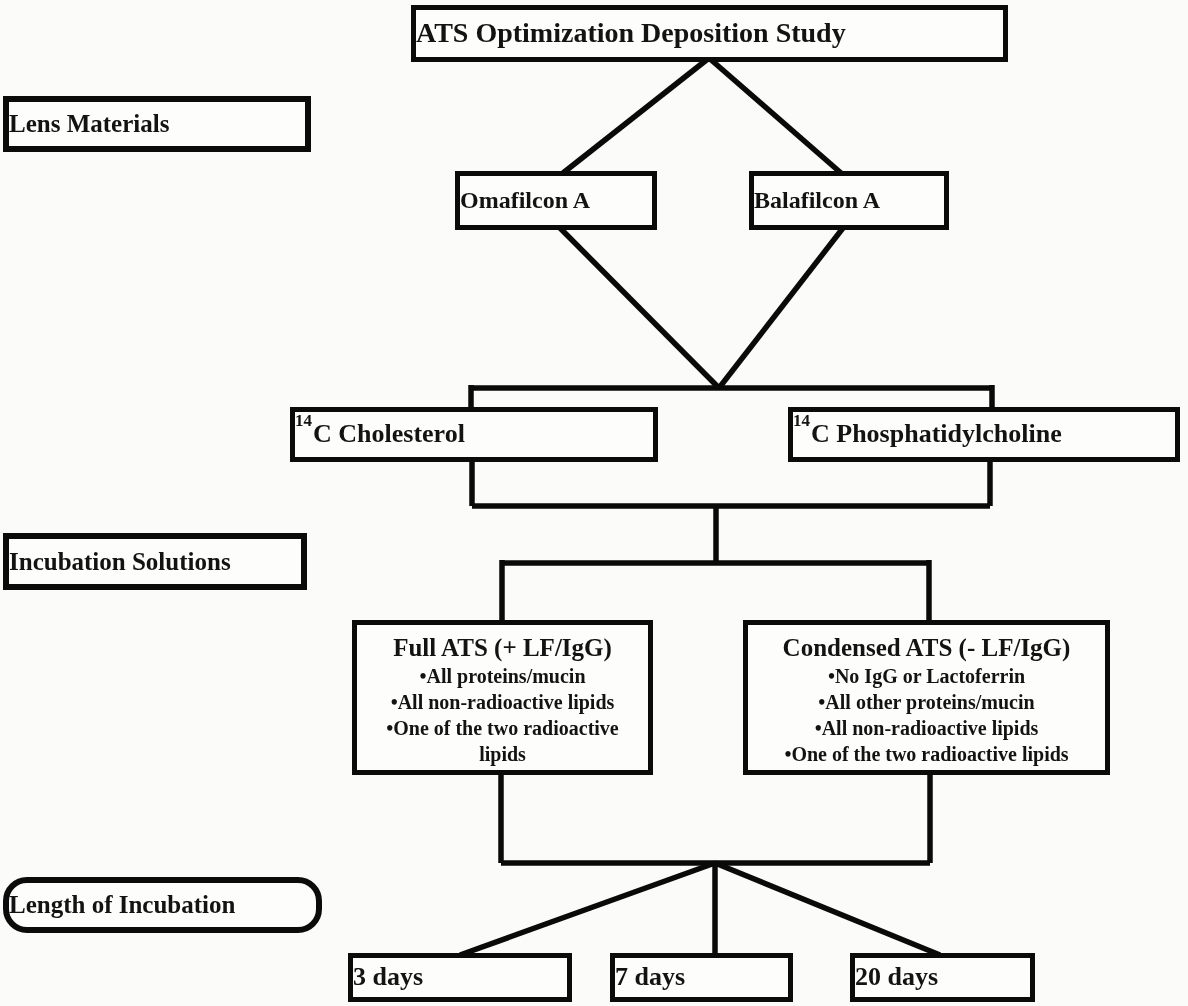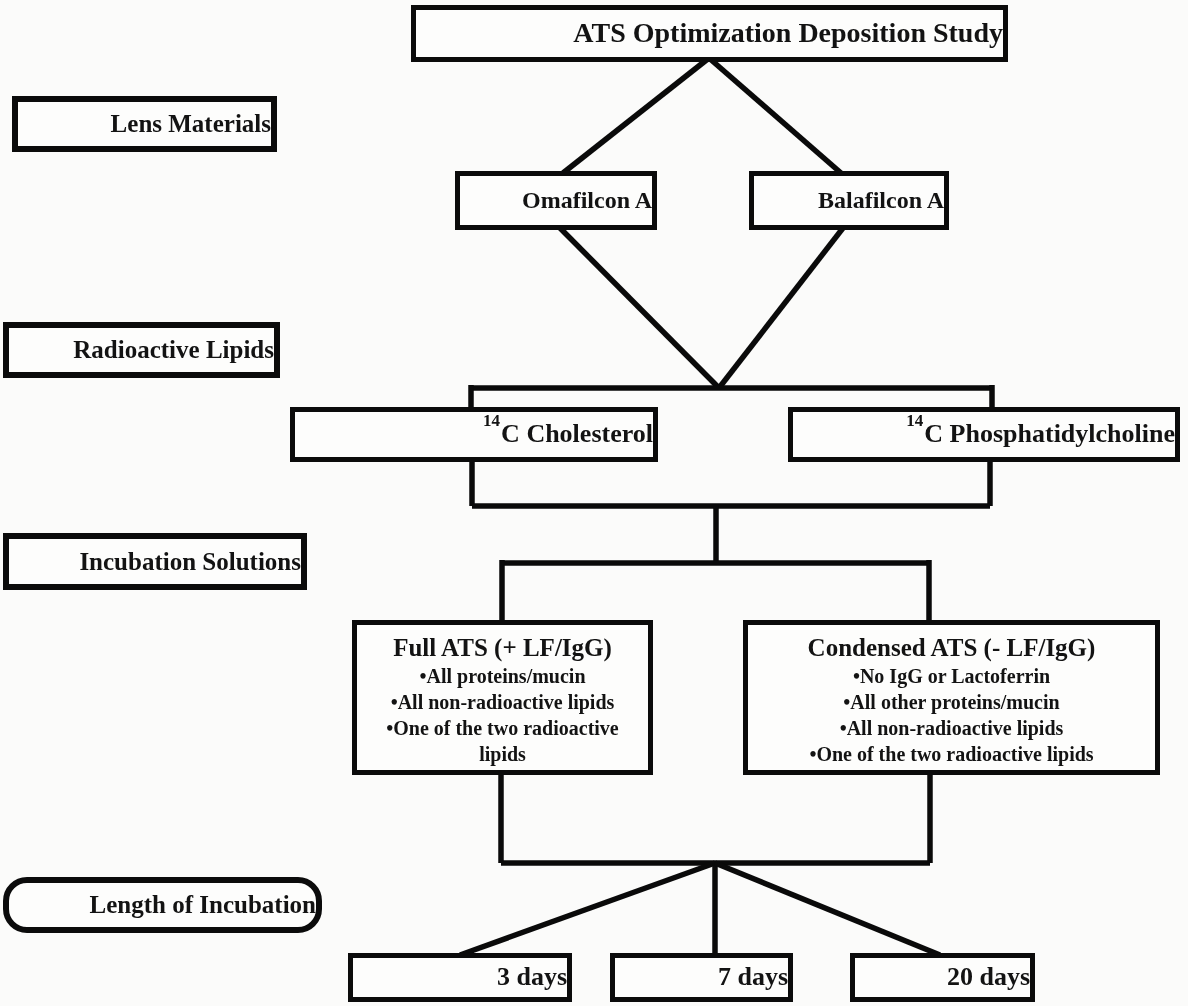--- a/index.html
+++ b/index.html
@@ -24,48 +24,48 @@
     width: 1188px;
     height: 1006px;
   }
   .box {
     position: absolute;
     box-sizing: border-box;
     background: #fdfdfc;
     border: 5px solid #0b0b0b;
     display: flex;
     align-items: center;
-    justify-content: flex-end;
+    justify-content: flex-start;
     text-align: center;
     line-height: 1.1;
   }
   .title-box      { left: 411px; top: 5px;   width: 597px; height: 57px; font-size: 28px; }
   .row-label      { border-width: 6px; font-size: 25px; }
-  .label-lens     { left: 12px; top: 96px;  width: 265px; height: 56px; }
+  .label-lens     { left: 3px; top: 96px;  width: 308px; height: 56px; }
   .label-lipids   { left: 3px; top: 322px; width: 277px; height: 56px; }
   .label-solutions{ left: 3px; top: 533px; width: 304px; height: 57px; }
   .label-length   { left: 3px; top: 877px; width: 319px; height: 56px; border-radius: 24px; }
   .lens-left      { left: 455px; top: 171px; width: 202px; height: 59px; font-size: 24px; }
   .lens-right     { left: 749px; top: 171px; width: 200px; height: 59px; font-size: 24px; }
   .lipid-left     { left: 290px; top: 407px; width: 368px; height: 55px; font-size: 26px; }
   .lipid-right    { left: 788px; top: 407px; width: 392px; height: 55px; font-size: 26px; }
   .lipid-left sup, .lipid-right sup {
     font-size: 17px;
     line-height: 0;
     position: relative;
     top: -7px;
     margin-right: 1px;
   }
   .ats-box {
     flex-direction: column;
     justify-content: flex-start;
     padding: 8px 6px 0 6px;
   }
   .ats-full       { left: 352px; top: 620px; width: 301px; height: 155px; }
-  .ats-condensed  { left: 743px; top: 620px; width: 417px; height: 155px; }
+  .ats-condensed  { left: 743px; top: 620px; width: 367px; height: 155px; }
   .ats-heading    { font-size: 25px; line-height: 1.2; }
   .ats-bullets    { font-size: 20px; line-height: 1.3; }
   .ats-bullets div{ text-align: center; }
   .days-box       { font-size: 26px; }
   .days-3         { left: 348px; top: 953px; width: 224px; height: 49px; }
   .days-7         { left: 610px; top: 953px; width: 183px; height: 49px; }
   .days-20        { left: 850px; top: 953px; width: 185px; height: 49px; }
 </style>
 </head>
 <body>
@@ -109,23 +109,20 @@
     </g>
   </svg>
 
   <div class="box title-box">
     <span>ATS Optimization Deposition Study</span>
   </div>
 
   <div class="box row-label label-lens">
     <span>Lens Materials</span>
   </div>
-  <div class="box row-label label-lipids">
-    <span>Radioactive Lipids</span>
-  </div>
   <div class="box row-label label-solutions">
     <span>Incubation Solutions</span>
   </div>
   <div class="box row-label label-length">
     <span>Length of Incubation</span>
   </div>
 
   <div class="box lens-left">
     <span>Omafilcon A</span>
   </div>

